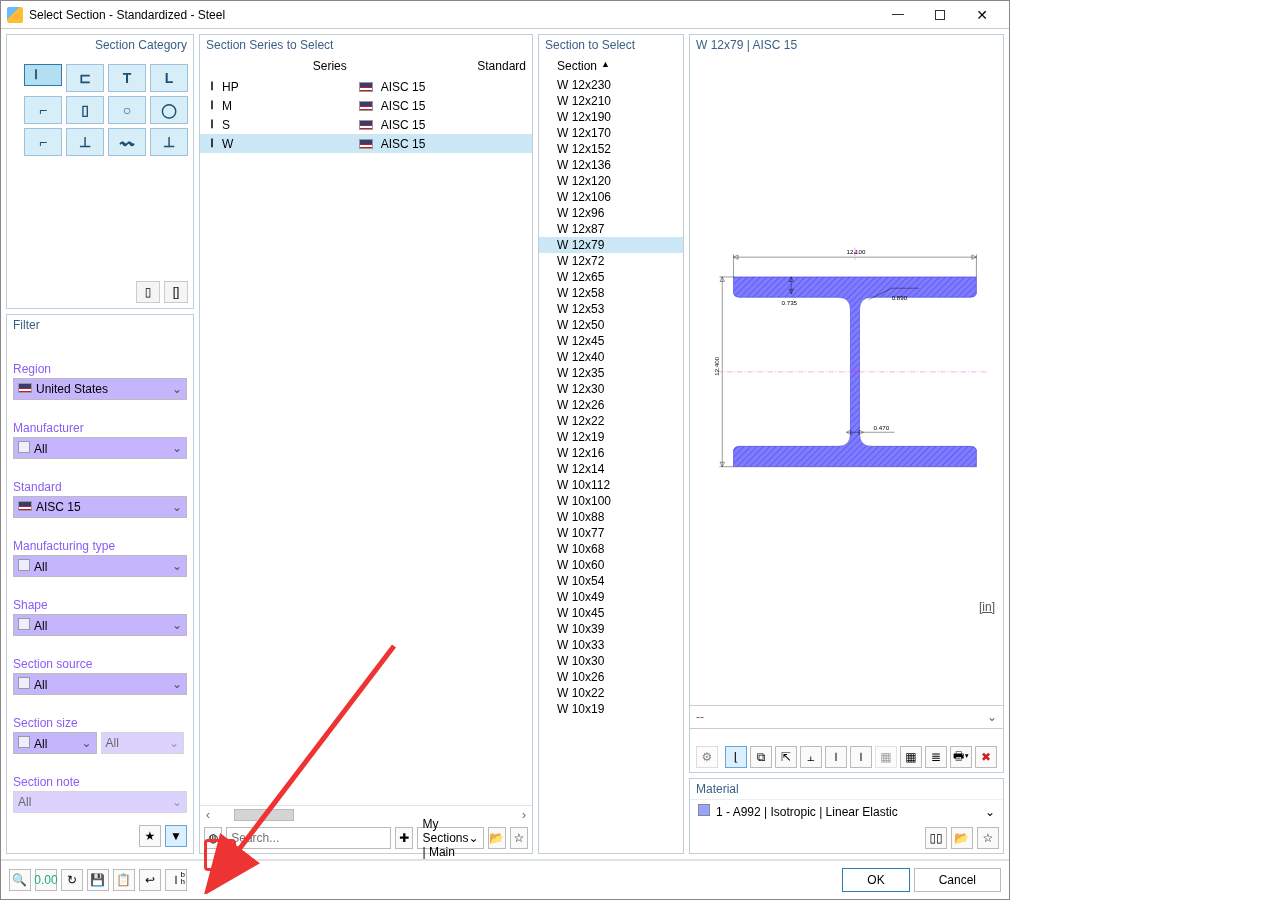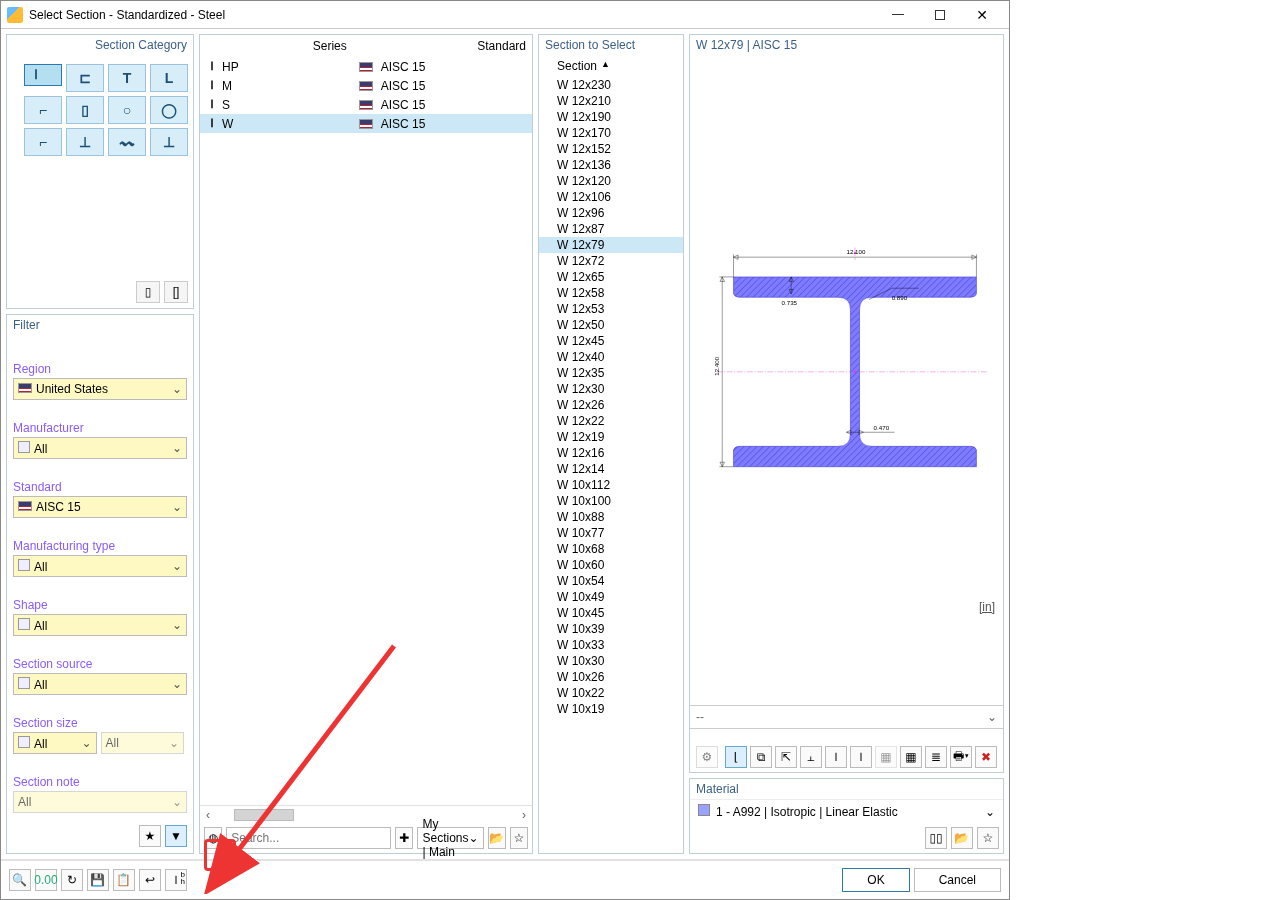--- a/index.html
+++ b/index.html
@@ -25,21 +25,21 @@
 .cat-cell { width:38px; height:28px; border:1px solid #9bc3e0; background:#d7eef9; display:flex; align-items:center; justify-content:center; color:#1d5074; font-weight:bold; cursor:pointer; }
 .cat-cell.sel { background:#b4dff0; border-color:#2a7ab0; }
 .glyph { font-size:14px; font-family:"Segoe UI Symbol",sans-serif; }
 
 .vshunt { flex:1; }
 .cat-btm { padding:5px; display:flex; gap:4px; }
 .sqbtn { width:24px; height:22px; border:1px solid #ccc; background:#f5f5f5; display:flex; align-items:center; justify-content:center; font-size:12px; cursor:pointer; }
 
 .filter-body { padding:6px; flex:1; overflow:auto; }
 .flabel { margin-top:21px; margin-bottom:2px; color:#8b5cf6; }
-.sel { width:100%; height:22px; border:1px solid #bbb; background:#fef9c3; display:flex; align-items:center; padding:0 4px; justify-content:space-between; cursor:pointer; }
+.sel { width:100%; height:22px; border:1px solid #bbb; background:#c4b5fd; display:flex; align-items:center; padding:0 4px; justify-content:space-between; cursor:pointer; }
 .sel .chev { color:#555; }
 .selhalf { width:48%; display:inline-flex; }
 .flagbox { width:14px; height:10px; display:inline-block; margin-right:4px;
   background:linear-gradient(#3c3b6e 0 50%, #b22234 50% 60%, #fff 60% 70%, #b22234 70% 80%, #fff 80% 90%, #b22234 90% 100%);
   background-size:100% 100%; border:1px solid #999; }
 .sq-azure { width:12px; height:12px; border:1px solid #999; background:#eef; display:inline-block; margin-right:4px; }
 .filter-row-bot { display:flex; gap:4px; justify-content:flex-end; padding:6px; }
 
 .series-table { flex:1; overflow:auto; }
 .series-hdr { display:flex;text-align:right; }
@@ -221,20 +221,21 @@
             </div>
         </div>
         <div class="filter-row-bot">
           <div class="tbtn">★</div>
           <div class="tbtn act">▼</div>
         </div>
       </div>
     </div>
 
     <div class="col col2">
+      <div class="head">Section Series to Select</div>
       <div class="series-hdr">
         <div class="series-col-a">Series</div>
         <div class="series-col-b">Standard</div>
       </div>
       <div class="series-table" id="series-tbody">
           <div class="series-row">
             <div class="series-col-a"><span class="i-icon">Ｉ</span>HP</div>
             <div class="series-col-b"><span class="flagbox"></span>AISC 15</div>
           </div>
           <div class="series-row">

